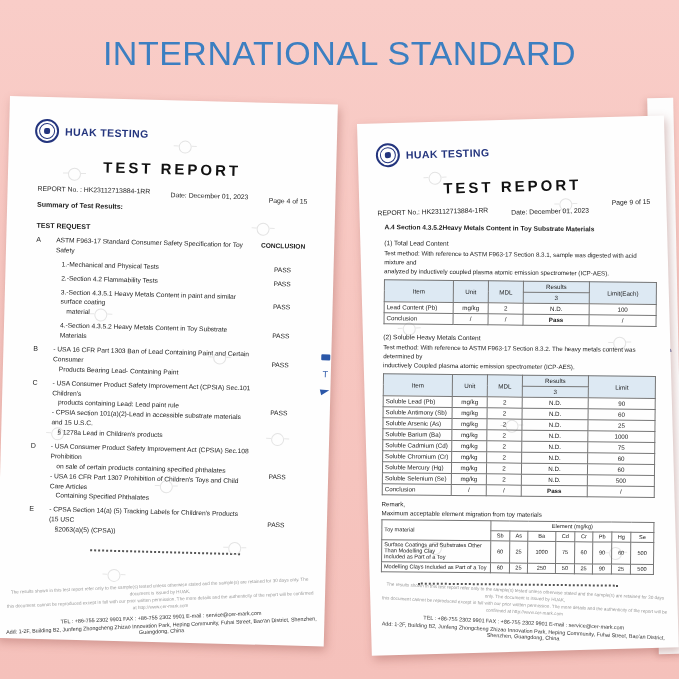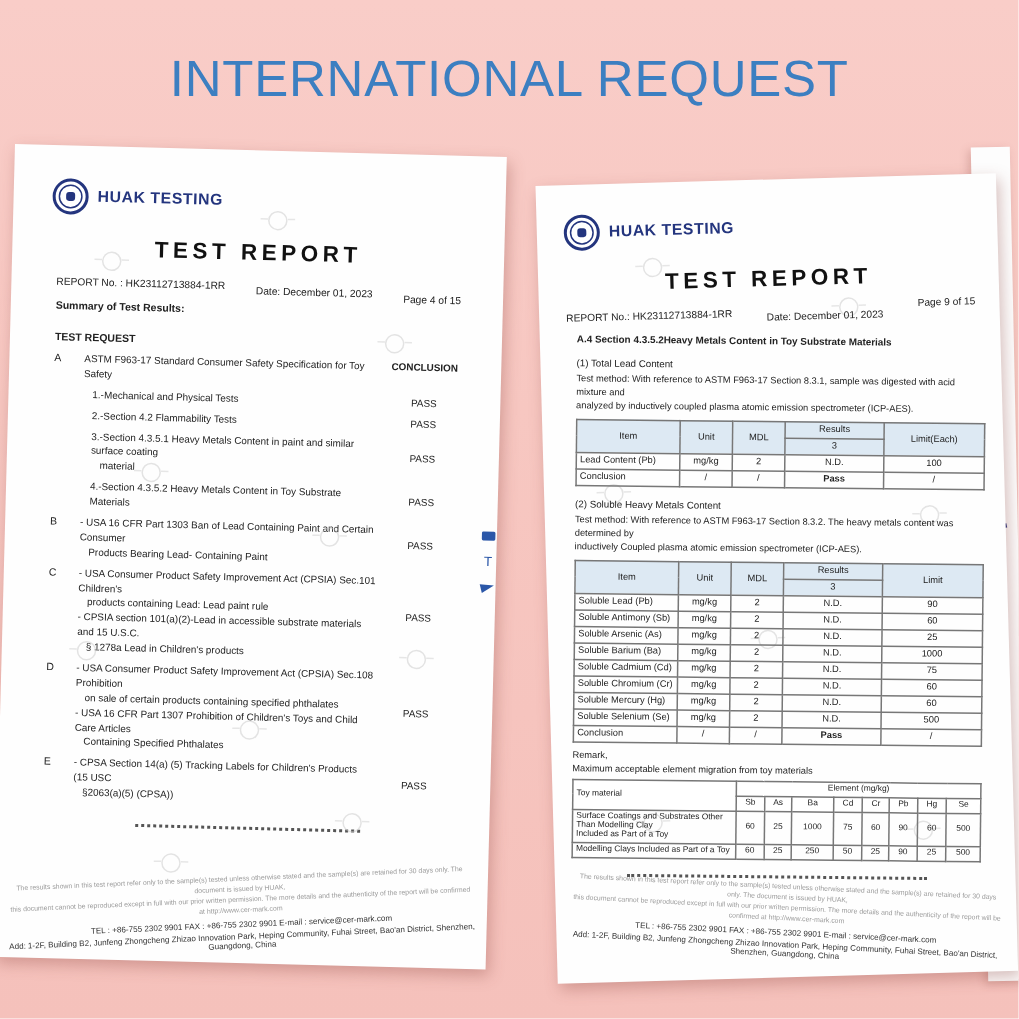--- a/index.html
+++ b/index.html
@@ -80,21 +80,21 @@
   .wm::before{content:"";position:absolute;left:-6px;top:4px;width:5px;height:1px;background:#cfcfcf;}
   .wm::after{content:"";position:absolute;right:-6px;top:4px;width:5px;height:1px;background:#cfcfcf;}
   .edge-glyphs{position:absolute;right:1px;top:250px;display:flex;flex-direction:column;align-items:center;gap:9px;}
   .eg-flag{width:9px;height:6px;background:#2b57a8;border-radius:1px;}
   .eg-letter{color:#2b57a8;font-size:9px;font-weight:400;}
   .eg-tri{width:0;height:0;border-left:9px solid #2b57a8;border-top:3px solid transparent;border-bottom:3px solid transparent;transform:rotate(-15deg);}
 </style>
 </head>
 <body>
 
-<div class="main-title">INTERNATIONAL REQUEST</div>
+<div class="main-title">INTERNATIONAL STANDARD</div>
 
 <div class="backsheet">
   <div class="bs-smudge"></div>
   <div class="bs-letter">H</div>
   <div class="bs-arc"></div>
 </div>
 
 <div class="page page-left">
   <span class="wm" style="left:60px;top:70px"></span>
   <span class="wm" style="left:170px;top:40px"></span>

